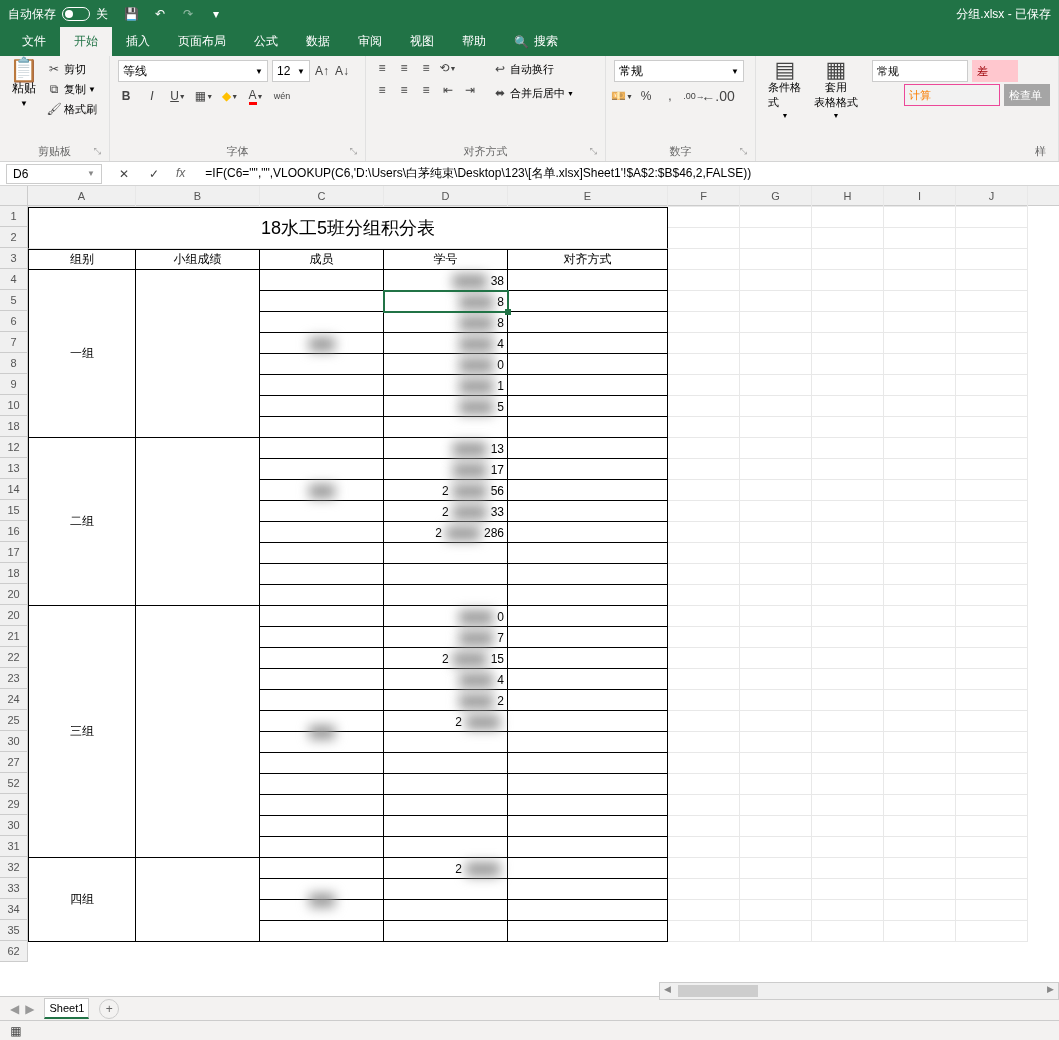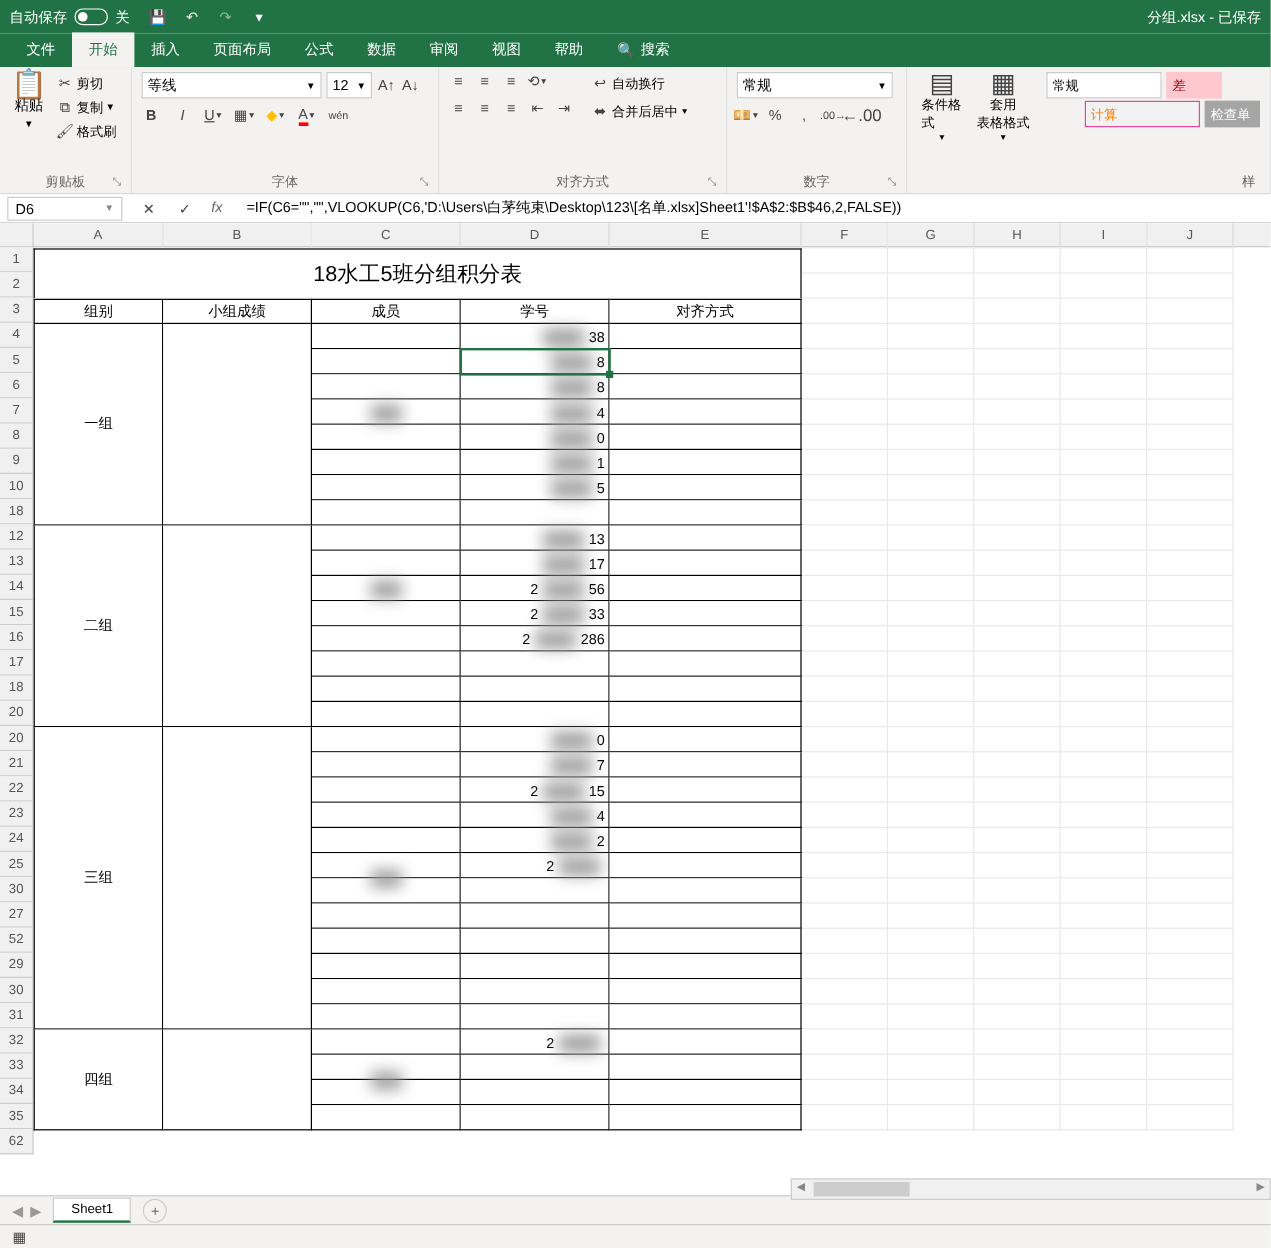--- a/index.html
+++ b/index.html
@@ -60,21 +60,21 @@
   .b-l { border-left: 1.5px solid #000 !important; }
   .thin-b { border-bottom: 1px solid #000 !important; }
   .thin-r { border-right: 1px solid #000 !important; }
   .active-cell { outline: 2px solid #217346; outline-offset: -1px; z-index: 5; }
   .title-cell { font-size: 18px; justify-content: center; }
   .blur { filter: blur(6px); color: #999; }
 
   
   .sheet-bar { position: absolute; bottom: 20px; left: 0; right: 0; height: 24px; background: #f3f2f1; border-top: 1px solid #ccc; display: flex; align-items: center; }
   .sheet-nav { display: flex; gap: 6px; padding: 0 10px; color: #999; }
-  .sheet-tab { background: #fff; border: 1px solid #ccc; border-bottom: 2px solid #217346; padding: 3px 14px; font-size: 11px; }
+  .sheet-tab { background: #fff; border: 1px solid #ccc; border-bottom: 2px solid #217346; padding: 3px 4px; font-size: 11px; }
   .add-sheet { width: 20px; height: 20px; border: 1px solid #ccc; border-radius: 50%; display: flex; align-items: center; justify-content: center; margin-left: 10px; color: #666; }
 
   
   .status-bar { position: absolute; bottom: 0; left: 0; right: 0; height: 20px; background: #f3f2f1; border-top: 1px solid #ccc; display: flex; align-items: center; padding: 0 8px; }
   .scroll-h { position: absolute; bottom: 20px; right: 0; width: 400px; height: 18px; background: #f0f0f0; border: 1px solid #ccc; }
   .scroll-thumb { position: absolute; left: 18px; top: 2px; width: 80px; height: 12px; background: #cdcdcd; }
 </style>
 </head>
 <body>
 

